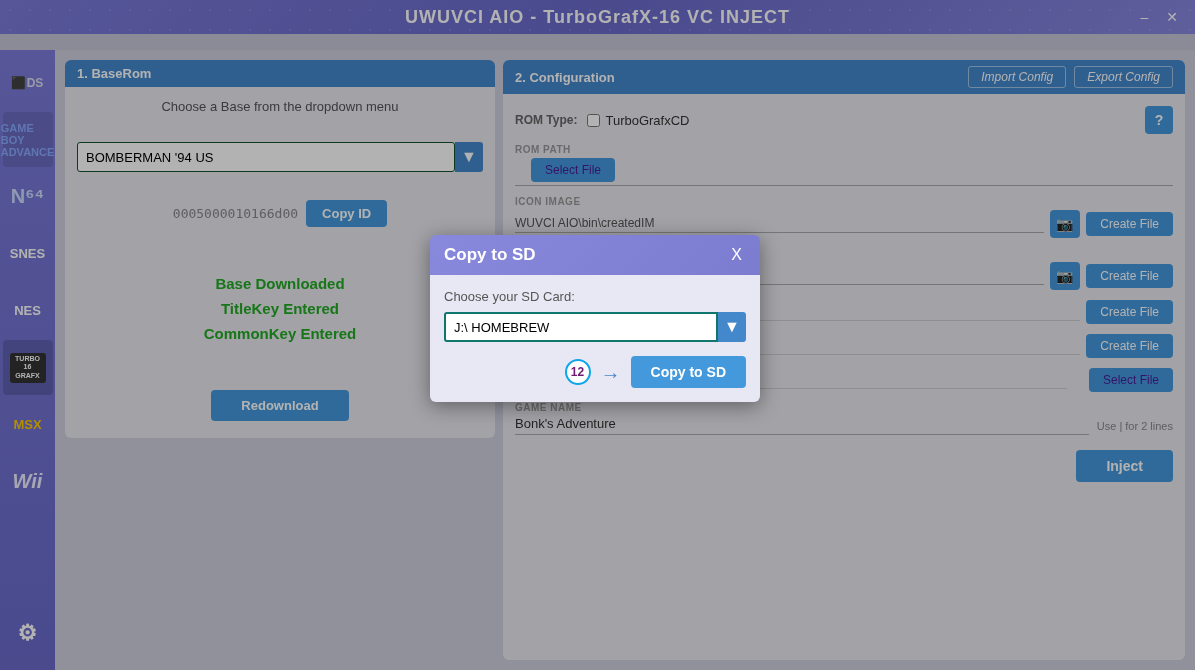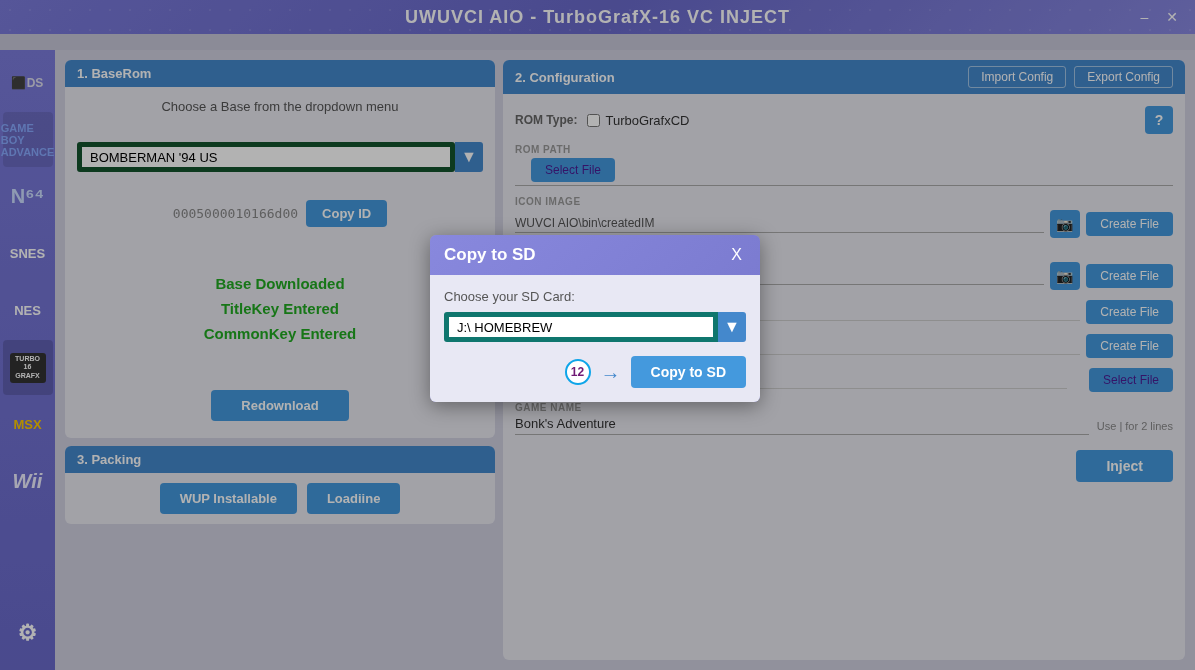--- a/index.html
+++ b/index.html
@@ -162,21 +162,21 @@
 
     .dropdown-row {
       display: flex;
       align-items: center;
       width: 100%;
       gap: 4px;
     }
     .dropdown-select {
       flex: 1;
       height: 30px;
-      border: 5px solid #14532d;
+      border: 1px solid #14532d;
       background: white;
       padding: 0 8px;
       font-size: 13px;
       border-radius: 3px;
       appearance: none;
     }
     .dropdown-arrow {
       width: 28px;
       height: 30px;
       background: #4488cc;
@@ -279,20 +279,21 @@
       gap: 8px;
     }
     .btn-config {
       background: transparent;
       color: white;
       border: 1px solid rgba(255,255,255,0.5);
       padding: 3px 12px;
       border-radius: 3px;
       cursor: pointer;
       font-size: 12px;
+      font-style: italic;
     }
 
     .config-body {
       padding: 12px;
       display: flex;
       flex-direction: column;
       gap: 10px;
     }
 
     .rom-type-row {
@@ -492,21 +493,21 @@
       margin-bottom: 8px;
     }
     .modal-dropdown-row {
       display: flex;
       align-items: center;
       margin-bottom: 14px;
     }
     .modal-select {
       flex: 1;
       height: 30px;
-      border: 5px solid #0f766e;
+      border: 2px solid #0f766e;
       background: white;
       padding: 0 8px;
       font-size: 13px;
       border-radius: 3px 0 0 3px;
       appearance: none;
     }
     .modal-dropdown-arrow {
       width: 28px;
       height: 30px;
       background: #4488cc;
@@ -628,29 +629,20 @@
             <span class="status-green">Base Downloaded</span>
             <span class="status-green">TitleKey Entered</span>
             <span class="status-green">CommonKey Entered</span>
           </div>
           <div class="redownload-row">
             <button class="btn-redownload">Redownload</button>
           </div>
         </div>
       </div>
 
-      <div class="panel packing-panel">
-        <div class="panel-header">
-          <span>3. Packing</span>
-        </div>
-        <div class="panel-body">
-          <button class="btn-packing">WUP Installable</button>
-          <button class="btn-packing">Loadiine</button>
-        </div>
-      </div>
 
     </div>
 
     <div class="right-panel">
       <div class="panel config-panel">
         <div class="panel-header">
           <span class="config-header-left">2. Configuration</span>
           <div class="config-header-btns">
             <button class="btn-config">Import Config</button>
             <button class="btn-config">Export Config</button>

